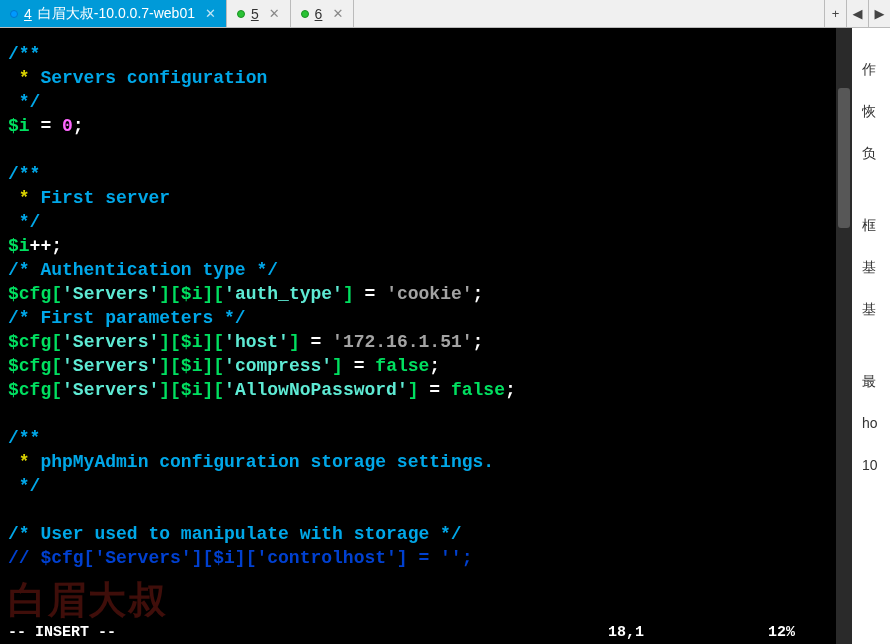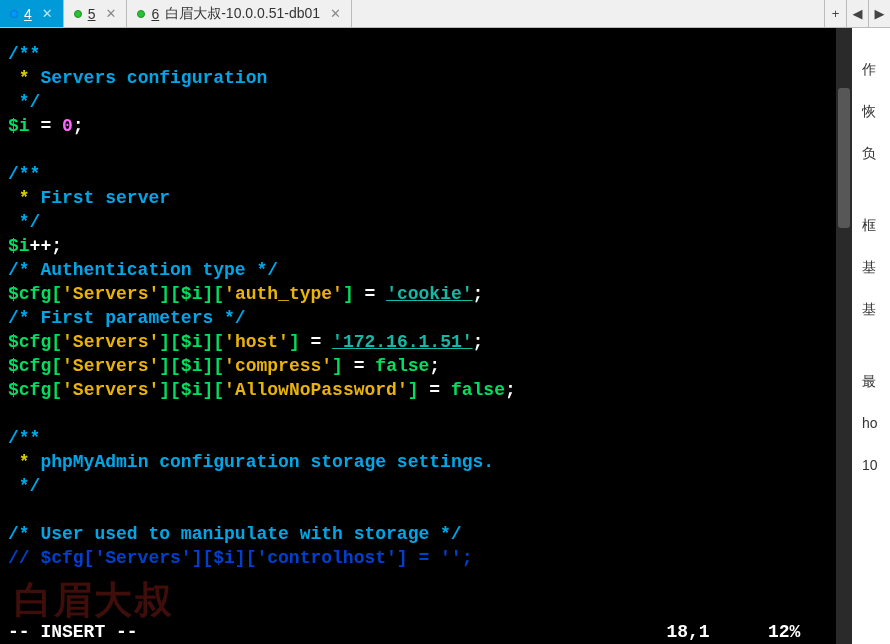--- a/index.html
+++ b/index.html
@@ -106,72 +106,72 @@
     overflow: hidden;
   }
   .sidepanel .item { white-space: nowrap; overflow: hidden; }
   .statusbar {
     position: absolute;
     left: 0; right: 16px;
     bottom: 0;
     height: 24px;
     color: #fff;
     font-family: "Consolas","Menlo","Courier New",monospace;
-    font-size: 18px;
+    font-size: 15px;
     font-weight: bold;
     display: flex;
     align-items: center;
     padding: 0 8px;
   }
   .status-mode { flex: 0 0 auto; }
   .status-gap  { flex: 1; }
-  .status-pos  { width: 160px; text-align: center; }
+  .status-pos  { width: 160px; text-align: left; }
   .status-pct  { width: 60px; text-align: left; }
 
   
   .c-comment { color: #00a7e8; }   
   .c-star    { color: #d8d000; }   
   .c-var     { color: #00e060; }   
   .c-num     { color: #ff66ff; }   
   .c-op      { color: #ffffff; }   
-  .c-key     { color: #eab308; font-family: Liberation Mono, monospace; }   
-  .c-val     { color: #14b8a6; text-decoration: underline; }   
+  .c-key     { color: #5eead4; font-family: Liberation Mono, monospace; }   
+  .c-val     { color: #a3a3a3; }   
   .c-bracket { color: #00e060; }   
   .c-false   { color: #00e060; }   
   .c-dark    { color: #0040d0; }
   .watermark {
     position: absolute;
-    left: 14px;
+    left: 8px;
     bottom: 18px;
     font-family: "SimHei","Microsoft YaHei",sans-serif;
     font-size: 38px;
     font-weight: bold;
     color: rgba(180,40,30,0.35);
     letter-spacing: 2px;
     pointer-events: none;
   }
 </style>
 </head>
 <body>
 
 <div class="tabbar">
   <div class="tab active">
     <span class="dot dot-blue"></span>
     <span><span class="underline-num">4</span></span>
+    <span>白眉大叔-10.0.0.7-web01</span>
     <span class="close">✕</span>
   </div>
   <div class="tab inactive">
     <span class="dot dot-green"></span>
     <span><span class="underline-num">5</span></span>
     <span class="close">✕</span>
   </div>
   <div class="tab inactive">
     <span class="dot dot-green"></span>
     <span><span class="underline-num">6</span></span>
-    <span>白眉大叔-10.0.0.51-db01</span>
     <span class="close">✕</span>
   </div>
   <div class="tabbar-spacer"></div>
   <div class="tabbar-btn">+</div>
   <div class="tabbar-btn">◀</div>
   <div class="tabbar-btn">▶</div>
 </div>
 
 <div class="main">
   <div class="terminal-wrap">

